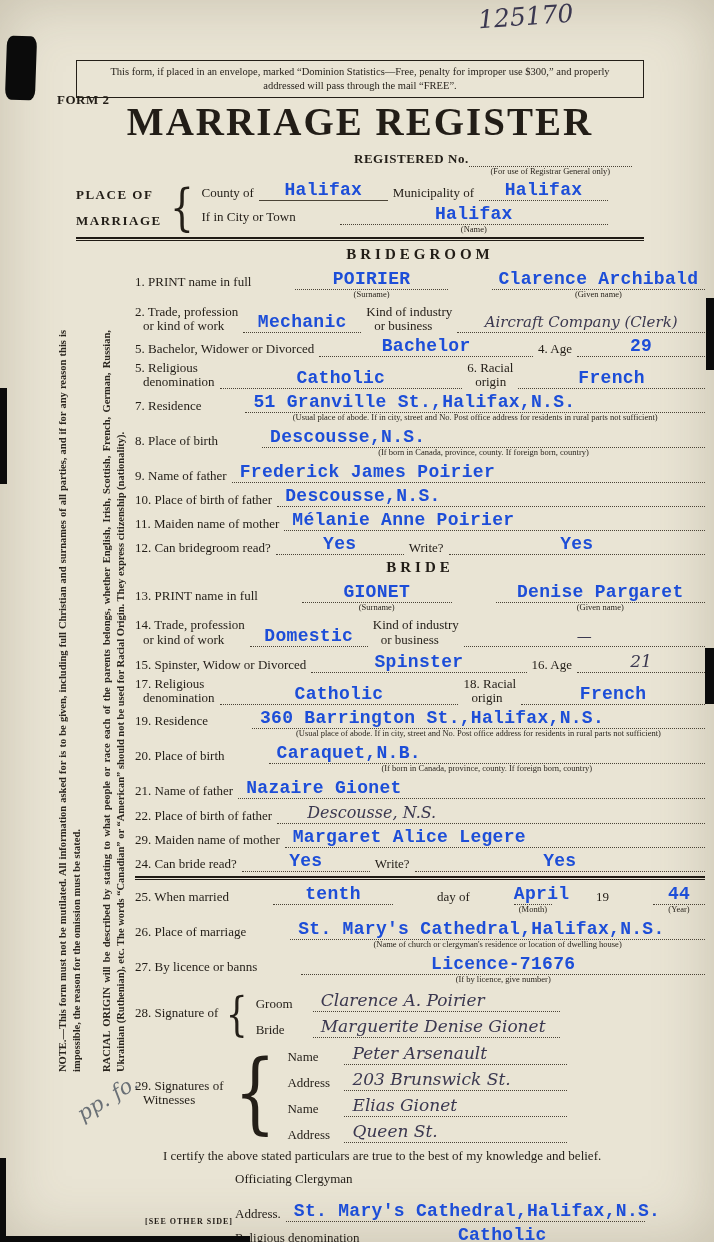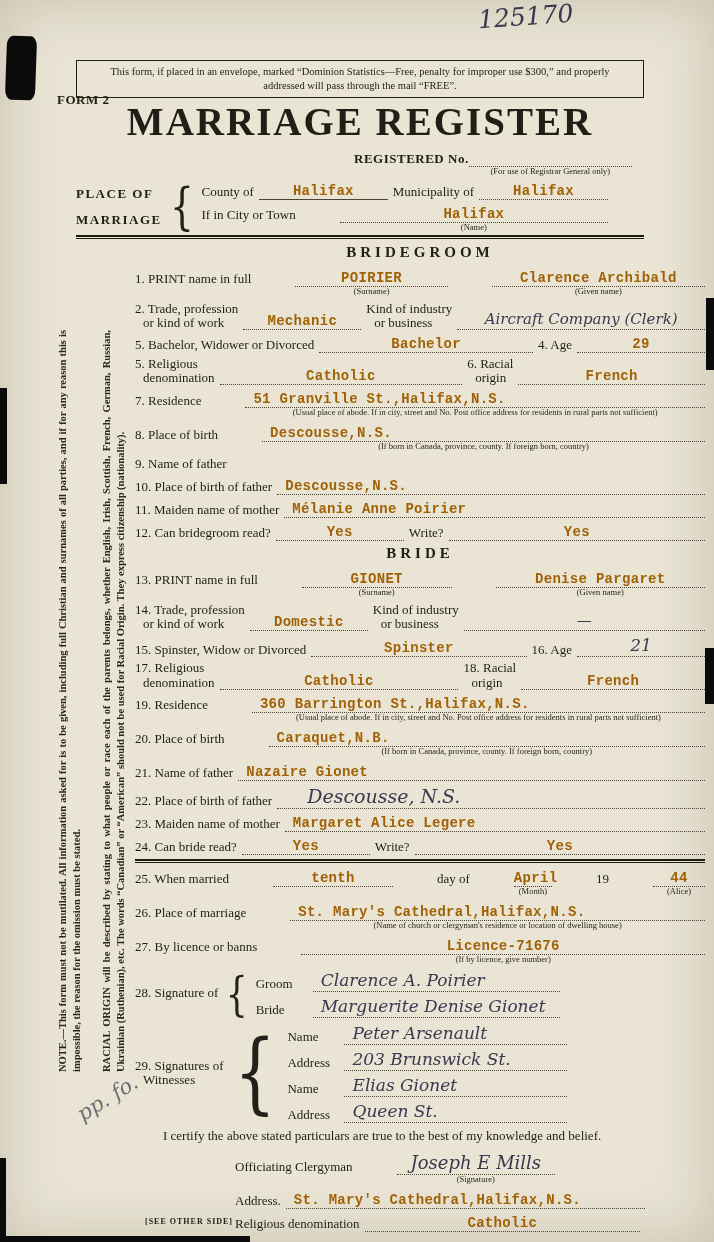--- a/index.html
+++ b/index.html
@@ -14,22 +14,22 @@
   .mark { position:absolute; background:#0b0b0b; }
   .mark.tl { left:6px; top:36px; width:30px; height:64px; border-radius:6px/10px; transform:rotate(2deg); }
   .mark.le { left:0; top:388px; width:7px; height:96px; }
   .mark.re1 { left:706px; top:298px; width:8px; height:72px; }
   .mark.re2 { left:705px; top:648px; width:9px; height:56px; }
   .mark.bl { left:0; top:1158px; width:6px; height:84px; }
   .mark.bb { left:0; top:1236px; width:250px; height:6px; }
 
   
   .hand { font-family:"DejaVu Serif", serif; font-style:italic; color:#3b3850; white-space:nowrap; }
-  .typed { font-family:"Liberation Mono", monospace; font-weight:700; font-size:14px; line-height:1;
-           letter-spacing:.3px; color:#a16207; white-space:nowrap; }
+  .typed { font-family:"Liberation Mono", monospace; font-weight:700; font-size:18px; line-height:1;
+           letter-spacing:.3px; color:#1d4ed8; white-space:nowrap; }
   .pencil { color:#6a7076; }
 
   .hand-number { position:absolute; left:478px; top:2px; font-size:25px; transform:rotate(-4deg); }
   .pencil-note { position:absolute; left:74px; top:1086px; font-size:21px; transform:rotate(-32deg); }
   .see-other { position:absolute; left:145px; bottom:16px; font-size:8px; font-weight:700; letter-spacing:1px; }
 
   
   .margin-note { position:absolute; transform:rotate(-90deg); transform-origin:0 0;
                  font-size:10.5px; line-height:1.3; text-align:justify; color:#2a251e; }
   .margin-note.n1 { left:56px; top:1072px; width:742px; height:46px; font-weight:700; }
@@ -219,20 +219,23 @@
     <div class="row noted">
       <span class="lbl">8. Place of birth</span>
       <span class="fill left">
         <span class="typed">Descousse,N.S.</span>
         <span class="subnote">(If born in Canada, province, county.  If foreign born, country)</span>
       </span>
     </div>
 
     <div class="row">
       <span class="lbl">9. Name of father</span>
+      <span class="fill left">
+        <span class="typed">Frederick James Poirier</span>
+      </span>
     </div>
 
     <div class="row">
       <span class="lbl">10. Place of birth of father</span>
       <span class="fill left">
         <span class="typed">Descousse,N.S.</span>
       </span>
     </div>
 
     <div class="row">
@@ -331,26 +334,26 @@
     <div class="row">
       <span class="lbl">21. Name of father</span>
       <span class="fill left">
         <span class="typed">Nazaire Gionet</span>
       </span>
     </div>
 
     <div class="row">
       <span class="lbl">22. Place of birth of father</span>
       <span class="fill left" style="padding-left:30px;text-align:left">
-        <span class="hand" style="font-size:19px">Descousse, N.S.</span>
-      </span>
-    </div>
-
-    <div class="row">
-      <span class="lbl">23. Maiden name of mother</span>
+        <span class="hand" style="font-size:16px">Descousse, N.S.</span>
+      </span>
+    </div>
+
+    <div class="row">
+      <span class="lbl">29. Maiden name of mother</span>
       <span class="fill left">
         <span class="typed">Margaret Alice Legere</span>
       </span>
     </div>
 
     <div class="row">
       <span class="lbl">24. Can bride read?</span>
       <span class="fill" style="flex:0 0 128px">
         <span class="typed">Yes</span>
       </span>
@@ -368,21 +371,21 @@
         <span class="typed">tenth</span>
       </span>
       <span class="lbl">day of</span>
       <span class="fill">
         <span class="typed">April</span>
         <span class="subnote">(Month)</span>
       </span>
       <span class="lbl">19</span>
       <span class="fill" style="flex:0 0 52px">
         <span class="typed">44</span>
-        <span class="subnote">(Alice)</span>
+        <span class="subnote">(Year)</span>
       </span>
     </div>
 
     <div class="row noted">
       <span class="lbl">26. Place of marriage</span>
       <span class="fill left">
         <span class="typed">St. Mary's Cathedral,Halifax,N.S.</span>
         <span class="subnote">(Name of church or clergyman's residence or location of dwelling house)</span>
       </span>
     </div>
@@ -445,24 +448,20 @@
             <span class="hand sig">Queen St.</span>
           </span>
         </div>
       </div>
     </div>
 
     <div class="certify">I certify the above stated particulars are true to the best of my knowledge and belief.</div>
 
     <div class="row noted indent" style="margin-right:150px">
       <span class="lbl">Officiating Clergyman</span>
-      <span class="fill">
-        <span class="hand" style="font-size:18px">Joseph E Mills</span>
-        <span class="subnote">(Signature)</span>
-      </span>
     </div>
 
     <div class="row indent" style="margin-right:60px">
       <span class="lbl">Address.</span>
       <span class="fill left">
         <span class="typed">St. Mary's Cathedral,Halifax,N.S.</span>
       </span>
     </div>
 
     <div class="row indent" style="margin-right:65px">

